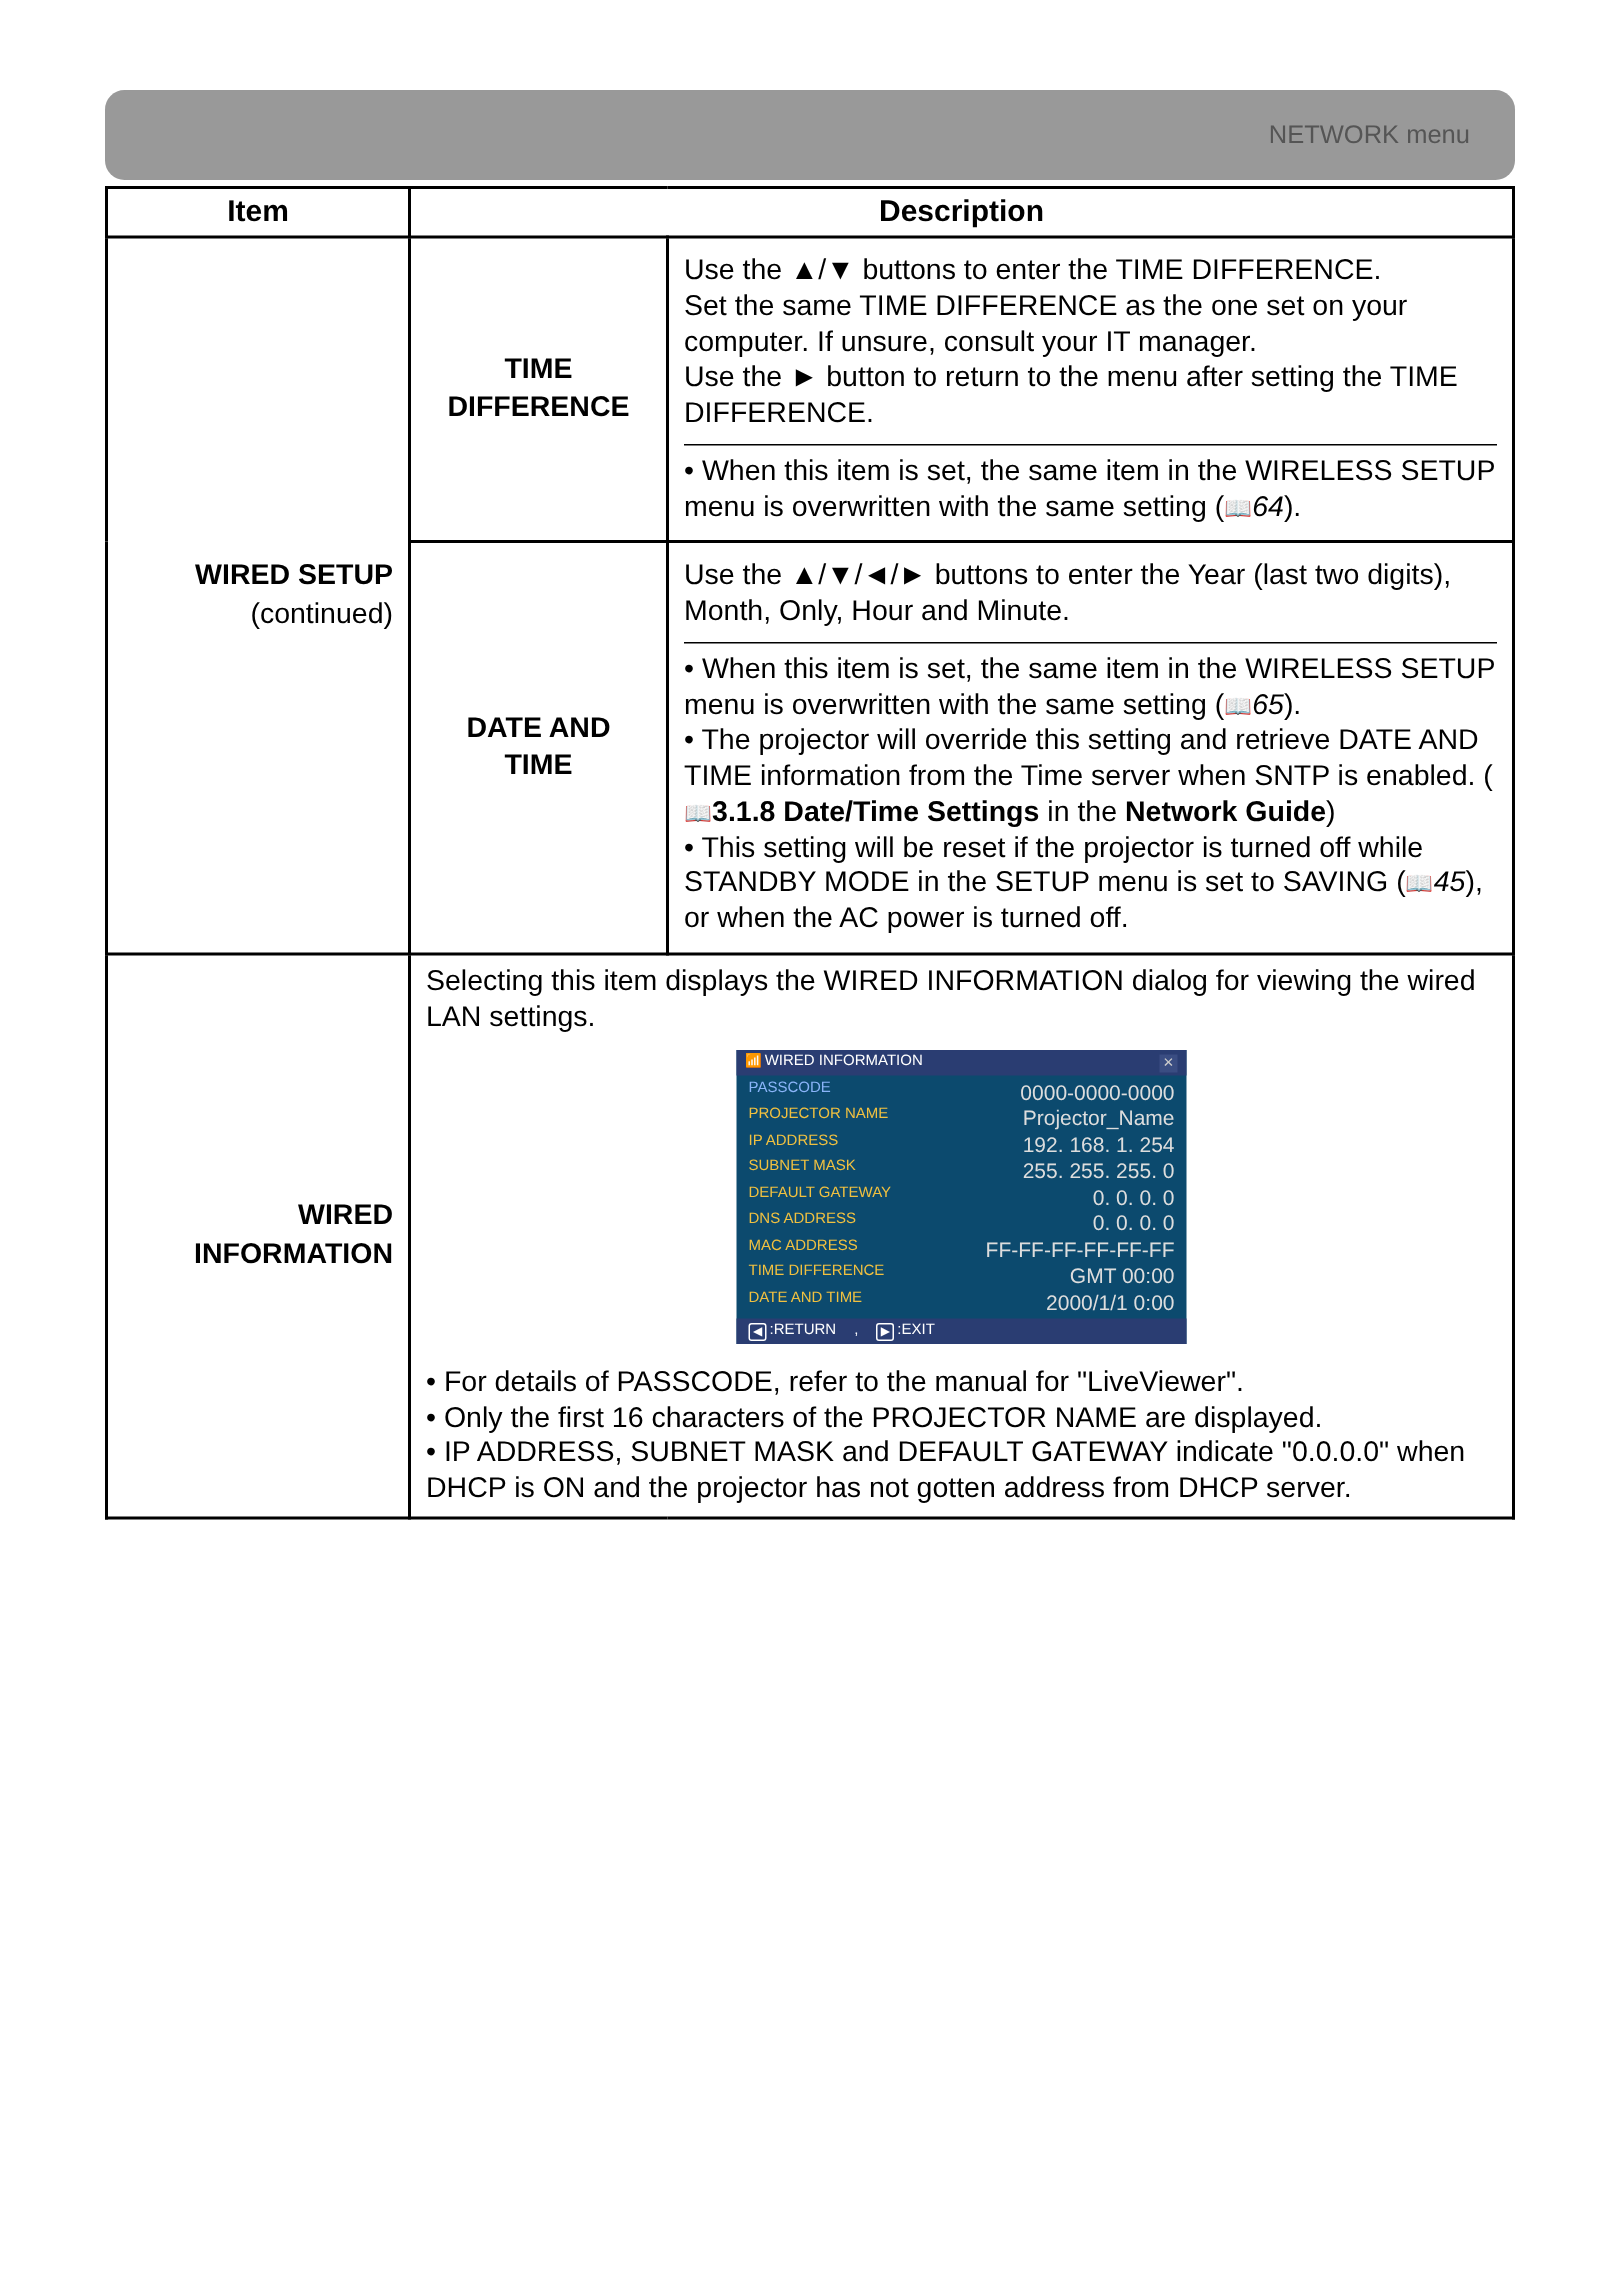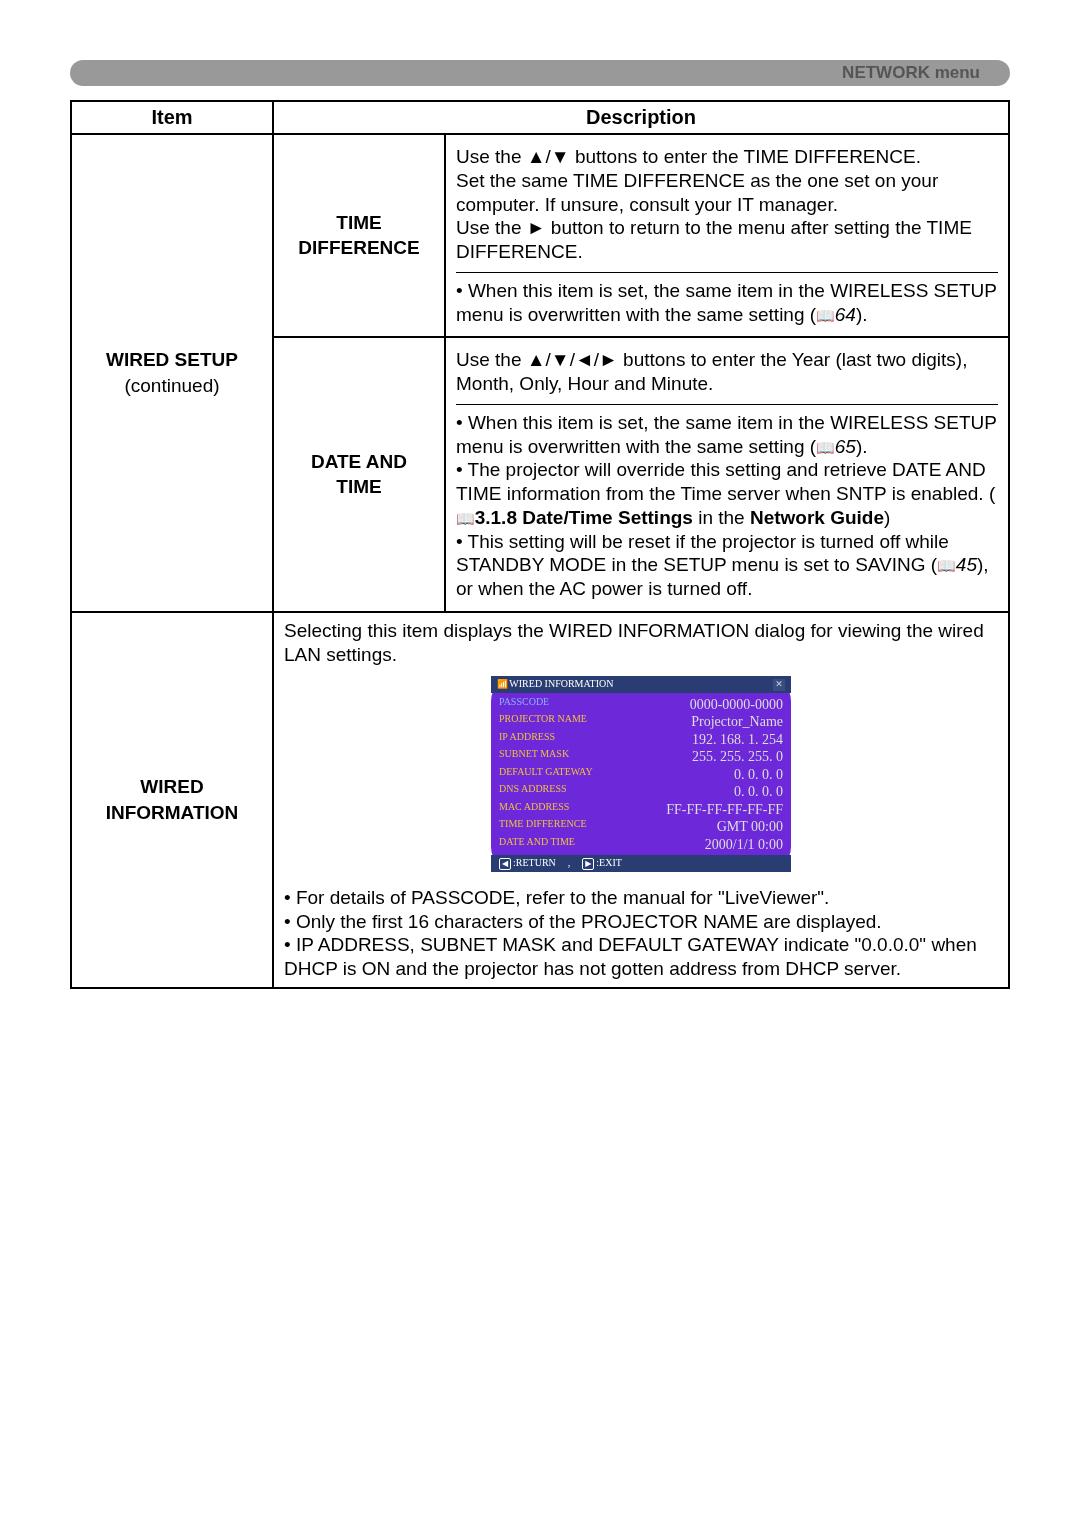--- a/index.html
+++ b/index.html
@@ -14,44 +14,44 @@
   .page {
     padding: 60px 70px 40px 70px;
   }
   .header-bar {
     background: #999;
     height: 26px;
     border-radius: 13px;
     display: flex;
     align-items: center;
     justify-content: flex-end;
-    padding: 0 30px;
+    padding: 17px 30px;
     color: #555;
-    font-weight: bold;
+    font-weight: normal;
     font-size: 17px;
-    margin-bottom: 14px;
+    margin-bottom: 4px;
   }
   table.main {
     border-collapse: collapse;
     width: 100%;
   }
   table.main th, table.main td {
     border: 2px solid #000;
     padding: 6px 10px;
     vertical-align: middle;
   }
   table.main th {
     font-weight: bold;
     text-align: center;
     font-size: 20px;
     padding: 4px;
   }
   .item-cell {
     width: 180px;
-    text-align: center;
+    text-align: right;
     font-weight: bold;
     font-size: 19px;
     line-height: 1.35;
   }
   .sub-cell {
     width: 150px;
     text-align: center;
     font-weight: bold;
     font-size: 19px;
     line-height: 1.3;
@@ -85,26 +85,25 @@
     font-size: 19px;
     margin-top: 160px;
   }
 
   
   .info-dialog-wrap {
     display:flex; justify-content:center; margin:10px 0 14px 0;
   }
   .info-dialog {
     width: 300px;
-    background: #6d28d9;
+    background: #0c4a6e;
     color: #fff;
     font-size: 11px;
     line-height: 1.25;
-    font-family: Liberation Serif, serif;
-    border-radius: 25px;
+    font-family: Liberation Sans, sans-serif;
   }
   .info-dialog .title {
     background: #2a3d72;
     padding: 2px 6px;
     display:flex;
     justify-content:space-between;
     align-items:center;
   }
   .info-dialog .title .t { font-size:10px; }
   .info-dialog .title .x {

